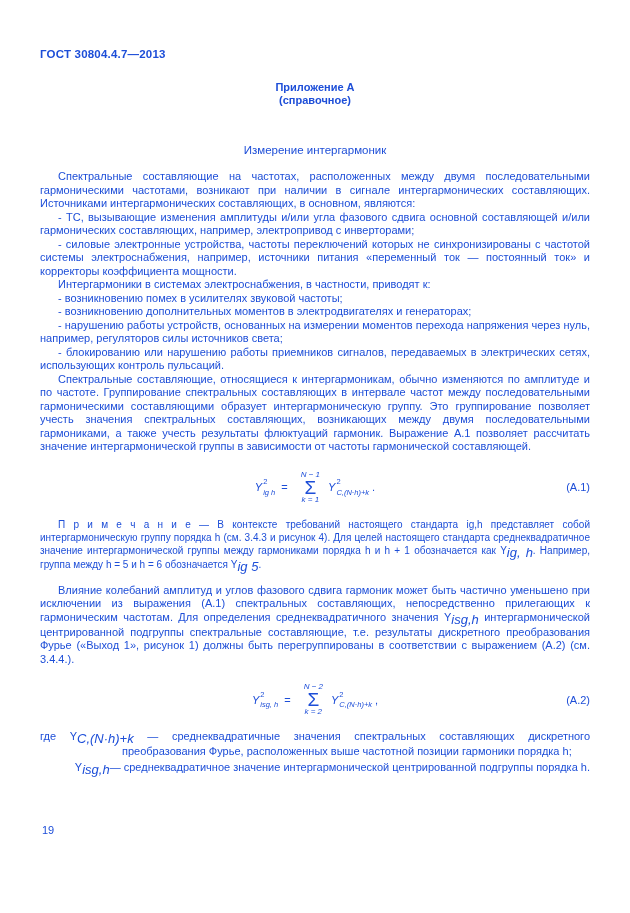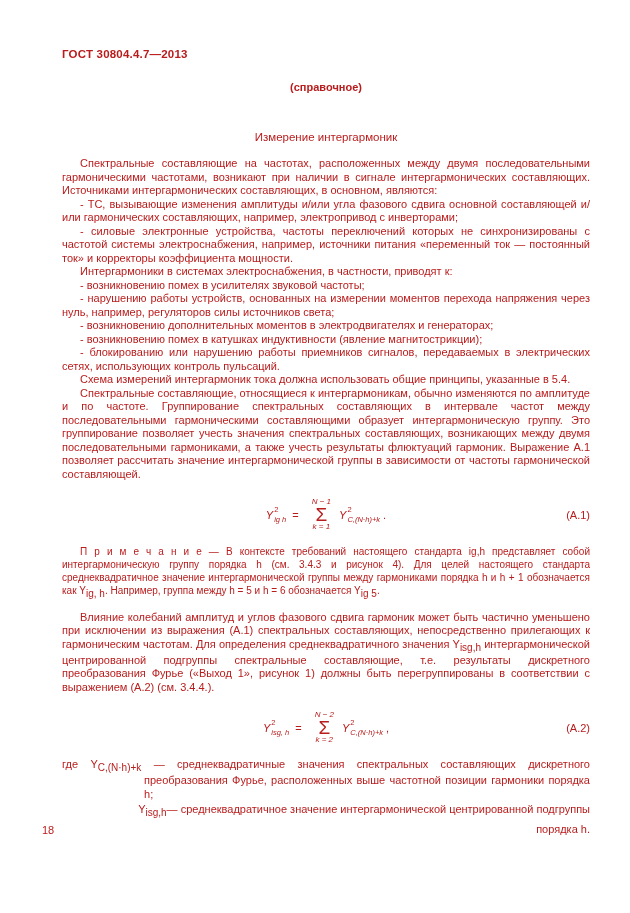--- a/index.html
+++ b/index.html
@@ -1,23 +1,23 @@
 <!DOCTYPE html>
 <html><head>
 <meta charset="utf-8">
 <style>
   html,body{margin:0;padding:0;background:#ffffff;}
   .page{
     position:relative;
     width:630px;height:913px;
     box-sizing:border-box;
     background:#ffffff;
-    color:#b91c1c;
+    color:#1d4ed8;
     font-family:"Liberation Sans", sans-serif;
-    padding:48px 40px 0 62px;
+    padding:48px 40px 0 40px;
     overflow:hidden;
   }
   .doc-header{font-size:11.5px;font-weight:bold;letter-spacing:.2px;}
   .appendix-block{margin-top:21px;text-align:center;}
   .appendix-line{font-size:11px;font-weight:bold;line-height:13px;}
   .section-title{margin:37px 0 14px 0;text-align:center;font-size:11.5px;font-weight:normal;}
   .para{
     margin:0;
     font-size:11px;
     line-height:13.5px;
@@ -25,21 +25,21 @@
     text-indent:18px;
   }
   .note{
     margin:12px 0 0 0;
     font-size:10px;
     line-height:13px;
     text-align:justify;
     text-indent:18px;
   }
   .seg-i{margin-top:35px;}
-  .seg-sub{font-size:10px;vertical-align:-2.5px;}
+  .seg-sub{font-size:13px;font-style:italic;vertical-align:-2.5px;}
   
   .formula-row{position:relative;margin:17px 0 14px 0;text-align:center;font-size:11px;}
   .formula{display:inline-flex;align-items:center;}
   .fvar{font-style:italic;}
   .scripts{display:inline-flex;flex-direction:column;align-items:flex-start;font-size:7.5px;line-height:1;margin:0 1px 0 1px;vertical-align:middle;}
   .scripts .sup{margin-bottom:3px;}
   .scripts .sub{font-style:italic;}
   .feq{margin:0 5px;}
   .sigma-wrap{display:inline-flex;flex-direction:column;align-items:center;margin:0 8px;}
   .lim{font-size:8px;font-style:italic;line-height:1;}
@@ -61,35 +61,34 @@
   .page-number{position:absolute;left:42px;top:824px;font-size:11px;}
 </style>
 </head>
 <body>
 
 <div class="page">
 
   <div class="doc-header">ГОСТ 30804.4.7—2013</div>
 
   <div class="appendix-block">
+    <div class="appendix-line">Приложение А</div>
     <div class="appendix-line">(справочное)</div>
   </div>
 
   <div class="section-title">Измерение интергармоник</div>
 
   <p class="para"><span>Спектральные составляющие на частотах, расположенных между двумя последовательными гармоническими частотами, возникают при наличии в сигнале интергармонических составляющих. Источниками интергармонических составляющих, в основном, являются:</span></p>
   <p class="para"><span>- ТС, вызывающие изменения амплитуды и/или угла фазового сдвига основной составляющей и/или гармонических составляющих, например, электропривод с инверторами;</span></p>
   <p class="para"><span>- силовые электронные устройства, частоты переключений которых не синхронизированы с частотой системы электроснабжения, например, источники питания «переменный ток — постоянный ток» и корректоры коэффициента мощности.</span></p>
   <p class="para"><span>Интергармоники в системах электроснабжения, в частности, приводят к:</span></p>
   <p class="para"><span>- возникновению помех в усилителях звуковой частоты;</span></p>
+  <p class="para"><span>- возникновению дополнительных моментов в электродвигателях и генераторах;</span></p>
   <p class="para"><span>- нарушению работы устройств, основанных на измерении моментов перехода напряжения через нуль, например, регуляторов силы источников света;</span></p>
-  <p class="para"><span>- возникновению дополнительных моментов в электродвигателях и генераторах;</span></p>
-  <p class="para"><span>- возникновению помех в катушках индуктивности (явление магнитострикции);</span></p>
   <p class="para"><span>- блокированию или нарушению работы приемников сигналов, передаваемых в электрических сетях, использующих контроль пульсаций.</span></p>
-  <p class="para"><span>Схема измерений интергармоник тока должна использовать общие принципы, указанные в 5.4.</span></p>
   <p class="para"><span>Спектральные составляющие, относящиеся к интергармоникам, обычно изменяются по амплитуде и по частоте. Группирование спектральных составляющих в интервале частот между последовательными гармоническими составляющими образует интергармоническую группу. Это группирование позволяет учесть значения спектральных составляющих, возникающих между двумя последовательными гармониками, а также учесть результаты флюктуаций гармоник. Выражение А.1 позволяет рассчитать значение интергармонической группы в зависимости от частоты гармонической составляющей.</span></p>
 
   <div class="formula-row">
     <span class="formula">
       <span class="fvar">Y</span>
         <span class="scripts">
           <span class="sup">2</span>
           <span class="sub">ig h</span>
         </span>
       <span class="feq">=</span>
@@ -133,15 +132,15 @@
       <span class="ftail">,</span>
     </span>
     <span class="eq-label">(А.2)</span>
   </div>
 
   <p class="where-item"><span>где </span><span class="seg-i">Y</span><span class="seg-sub">C,(N·h)+k</span><span> — среднеквадратичные значения спектральных составляющих дискретного преобразования Фурье, расположенных выше частотной позиции гармоники порядка </span><span class="seg-i">h</span><span>;</span></p>
 
   <p class="where-item2"><span class="where2-term"><span class="seg-i">Y</span><span class="seg-sub">isg,h</span></span><span><span>— среднеквадратичное значение интергармонической центрированной подгруппы порядка </span><span class="seg-i">h</span><span>.</span></span></p>
 
 
-  <div class="page-number">18</div>
+  <div class="page-number">19</div>
 
 </div>
 
 </body></html>

